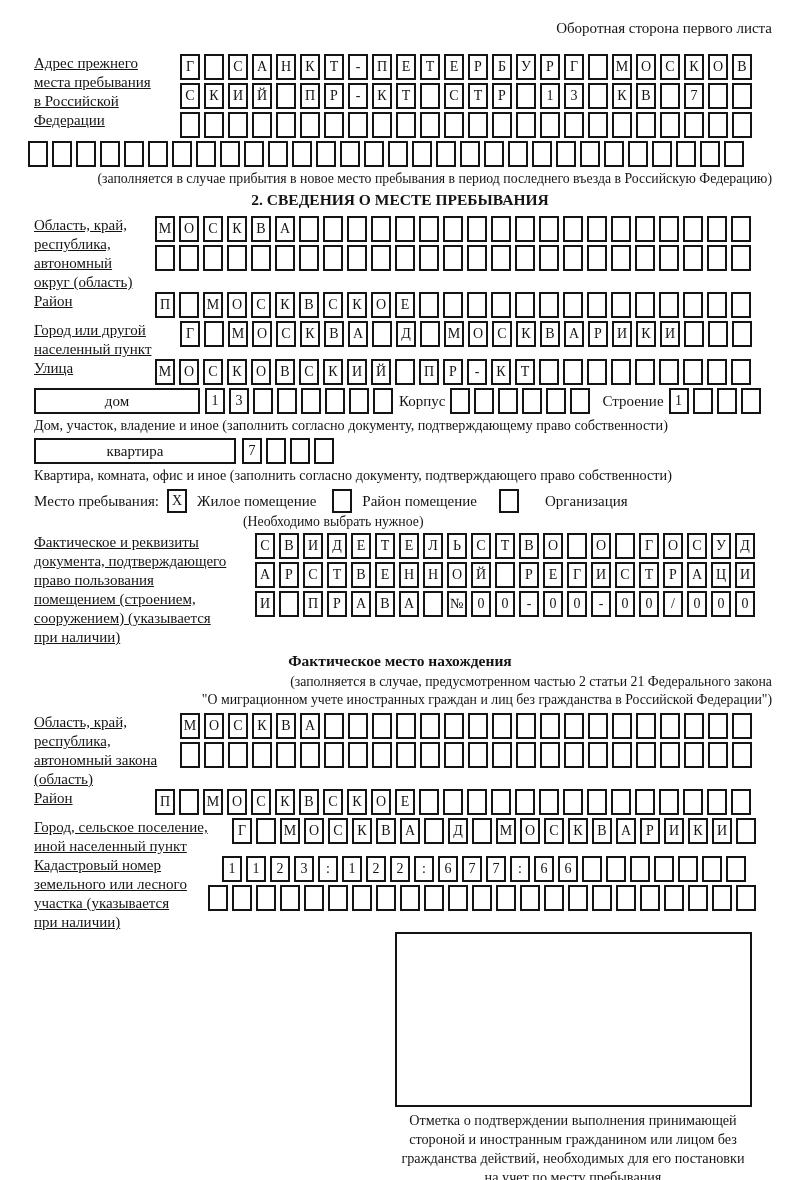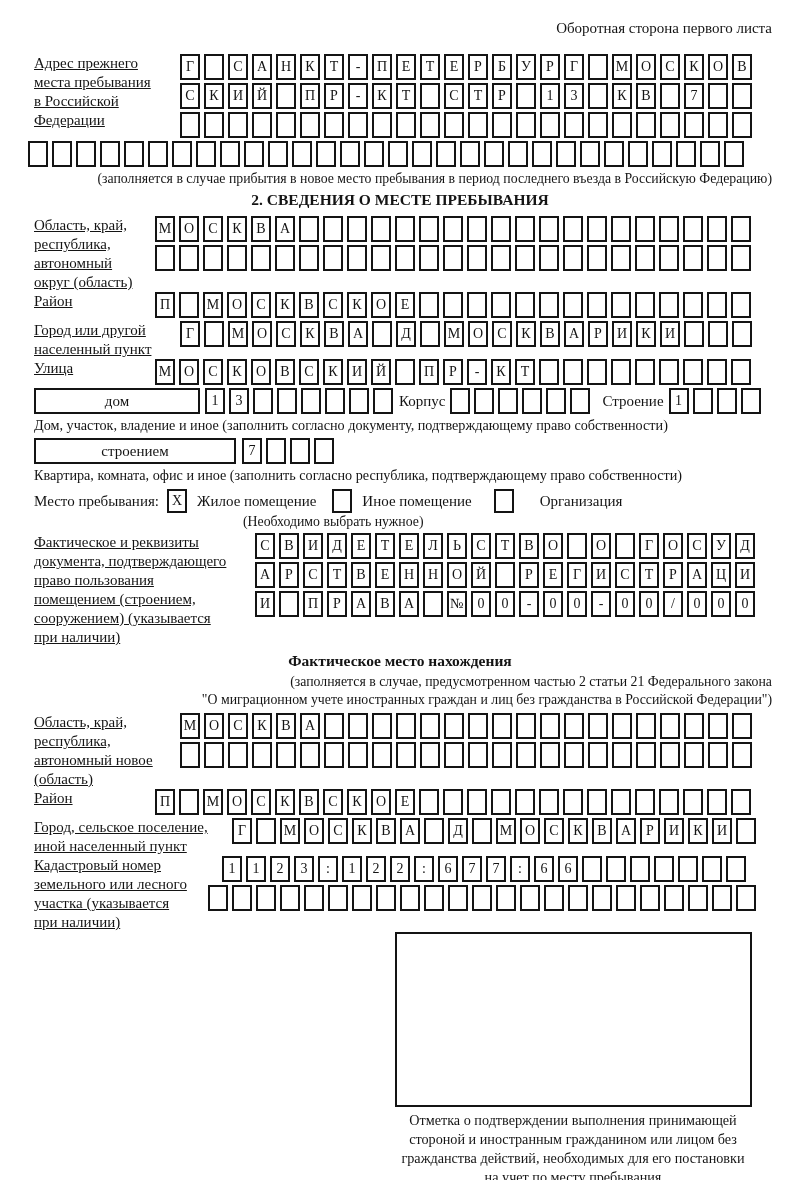--- a/index.html
+++ b/index.html
@@ -92,36 +92,36 @@
     <div style="width:5px"></div>
     <div class="cellrow" style="margin-bottom:0"><span class="cell"></span><span class="cell"></span><span class="cell"></span><span class="cell"></span><span class="cell"></span><span class="cell"></span></div>
     <div style="width:8px"></div>
     <div class="opt-label">Строение</div>
     <div style="width:5px"></div>
     <div class="cellrow" style="margin-bottom:0"><span class="cell">1</span><span class="cell"></span><span class="cell"></span><span class="cell"></span></div>
   </div>
   <div class="caption">Дом, участок, владение и иное (заполнить согласно документу, подтверждающему право собственности)</div>
 
   <div class="inlinerow" style="margin-top:3px;margin-bottom:2px">
-    <div class="widebox" style="width:202px">строением</div>
+    <div class="widebox" style="width:202px">квартира</div>
     <div style="width:6px"></div>
     <div class="cellrow" style="margin-bottom:0"><span class="cell">7</span><span class="cell"></span><span class="cell"></span><span class="cell"></span></div>
   </div>
-  <div class="caption">Квартира, комната, офис и иное (заполнить согласно республика, подтверждающему право собственности)</div>
+  <div class="caption">Квартира, комната, офис и иное (заполнить согласно документу, подтверждающего право собственности)</div>
 
   <div class="inlinerow" style="margin-top:4px">
     <div class="opt-label">Место пребывания:</div>
     <div style="width:8px"></div>
     <span class="chk">X</span>
     <div style="width:10px"></div>
     <div class="opt-label">Жилое помещение</div>
     <div style="width:16px"></div>
     <span class="chk"></span>
     <div style="width:10px"></div>
-    <div class="opt-label">Иное помещение</div>
+    <div class="opt-label">Район помещение</div>
     <div style="width:22px"></div>
     <span class="chk"></span>
     <div style="width:26px"></div>
     <div class="opt-label">Организация</div>
   </div>
   <div class="mesto-note">(Необходимо выбрать нужное)</div>
 
   <div class="frow" style="margin-top:2px">
     <div class="flabel" style="width:227px">
         <div>Фактическое и реквизиты</div>
@@ -139,21 +139,21 @@
   </div>
 
   <div class="sect-title" style="margin-top:4px;margin-bottom:2px">Фактическое место нахождения</div>
   <div class="note">(заполняется в случае, предусмотренном частью 2 статьи 21 Федерального закона</div>
   <div class="note" style="margin-bottom:4px">"О миграционном учете иностранных граждан и лиц без гражданства в Российской Федерации")</div>
 
   <div class="frow">
     <div class="flabel" style="width:152px">
         <div>Область, край,</div>
         <div>республика,</div>
-        <div>автономный новое</div>
+        <div>автономный закона</div>
         <div>(область)</div>
       </div>
     <div>
       <div class="cellrow"><span class="cell">М</span><span class="cell">О</span><span class="cell">С</span><span class="cell">К</span><span class="cell">В</span><span class="cell">А</span><span class="cell"></span><span class="cell"></span><span class="cell"></span><span class="cell"></span><span class="cell"></span><span class="cell"></span><span class="cell"></span><span class="cell"></span><span class="cell"></span><span class="cell"></span><span class="cell"></span><span class="cell"></span><span class="cell"></span><span class="cell"></span><span class="cell"></span><span class="cell"></span><span class="cell"></span><span class="cell"></span></div>
       <div class="cellrow"><span class="cell"></span><span class="cell"></span><span class="cell"></span><span class="cell"></span><span class="cell"></span><span class="cell"></span><span class="cell"></span><span class="cell"></span><span class="cell"></span><span class="cell"></span><span class="cell"></span><span class="cell"></span><span class="cell"></span><span class="cell"></span><span class="cell"></span><span class="cell"></span><span class="cell"></span><span class="cell"></span><span class="cell"></span><span class="cell"></span><span class="cell"></span><span class="cell"></span><span class="cell"></span><span class="cell"></span></div>
     </div>
   </div>
 
   <div class="frow">
     <div class="flabel" style="width:127px">Район</div>

